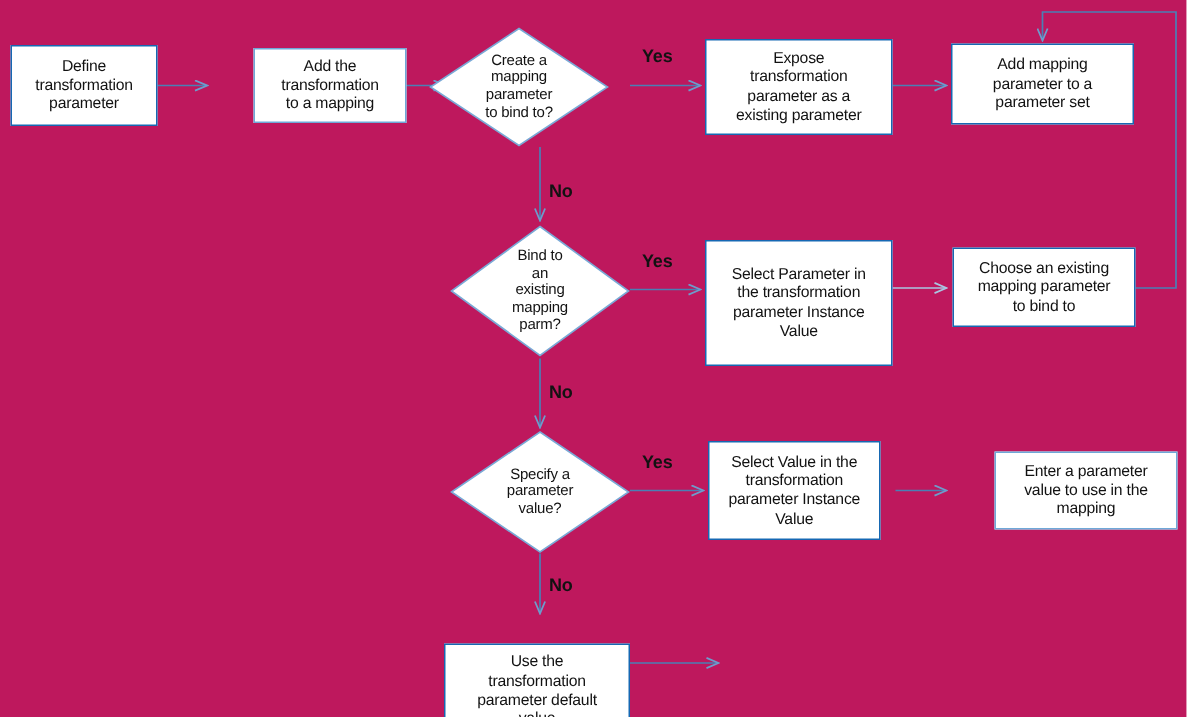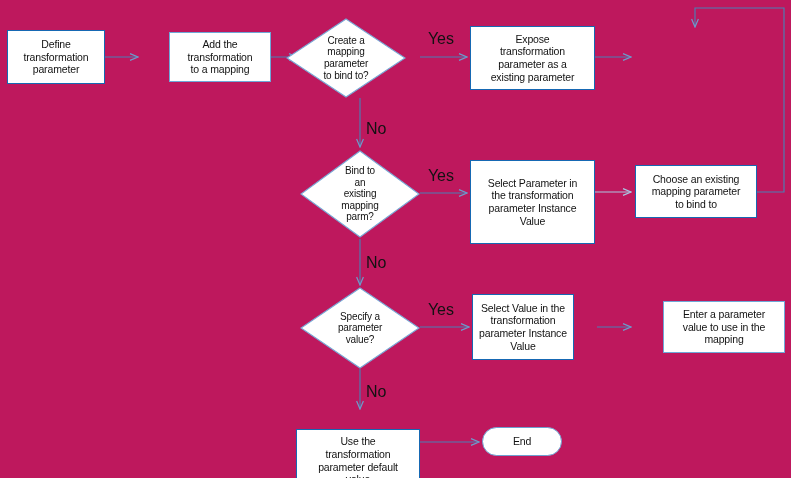--- a/index.html
+++ b/index.html
@@ -67,24 +67,25 @@
   .diamond-svg {
     position: absolute;
     left: 0;
     top: 0;
     width: 100%;
     height: 100%;
     z-index: 1;
   }
   .edge-label {
     position: absolute;
-    font-size: 16px;
+    font-size: 12px;
     color: #121212;
     letter-spacing: -0.1px;
     white-space: nowrap;
+    font-weight: bold;
   }
 </style>
 </head>
 <body>
 
 <div id="canvas">
 
   <svg id="wires" viewBox="0 0 791 478" xmlns="http://www.w3.org/2000/svg">
     <defs>
       <marker id="ah" markerWidth="10" markerHeight="8" refX="9" refY="4" orient="auto" markerUnits="userSpaceOnUse">
@@ -138,20 +139,25 @@
 to bind to?</span>
   </div>
 
   <div class="node process" style="left:470px; top:26px; width:125px; height:64px;">
     <span class="label">Expose
 transformation
 parameter as a
 existing parameter</span>
   </div>
 
+  <div class="node process" style="left:634px; top:29px; width:122px; height:54px;">
+    <span class="label">Add mapping
+parameter to a
+parameter set</span>
+  </div>
 
   <div class="node decision" style="left:300px; top:150px; width:120px; height:88px;">
     <svg class="diamond-svg" viewBox="0 0 120 88" preserveAspectRatio="none">
       <polygon points="60,1 119,44 60,87 1,44" fill="#ffffff" stroke="#7aa9d6" stroke-width="1.1"></polygon>
     </svg>
     <span class="label">Bind to
 an
 existing
 mapping
 parm?</span>
@@ -172,43 +178,40 @@
 
   <div class="node decision" style="left:300px; top:287px; width:120px; height:82px;">
     <svg class="diamond-svg" viewBox="0 0 120 82" preserveAspectRatio="none">
       <polygon points="60,1 119,41 60,81 1,41" fill="#ffffff" stroke="#7aa9d6" stroke-width="1.1"></polygon>
     </svg>
     <span class="label">Specify a
 parameter
 value?</span>
   </div>
 
-  <div class="node process" style="left:472px; top:294px; width:102px; height:66px;">
+  <div class="node process" style="left:472px; top:294px; width:115px; height:66px;">
     <span class="label">Select Value in the
 transformation
 parameter Instance
 Value</span>
   </div>
 
   <div class="node process pale" style="left:635px; top:301px; width:122px; height:52px;">
     <span class="label">Enter a parameter
 value to use in the
 mapping</span>
   </div>
 
   <div class="node process" style="left:296px; top:429px; width:124px; height:63px;">
     <span class="label">Use the
 transformation
 parameter default
 value</span>
   </div>
 
-  <div class="node terminator" style="left:482px; top:427px; width:80px; height:29px;">
-    <span class="label">End</span>
-  </div>
 
   <div class="edge-label" style="left:428px; top:30px;">Yes</div>
   <div class="edge-label" style="left:366px; top:120px;">No</div>
   <div class="edge-label" style="left:428px; top:167px;">Yes</div>
   <div class="edge-label" style="left:366px; top:254px;">No</div>
   <div class="edge-label" style="left:428px; top:301px;">Yes</div>
   <div class="edge-label" style="left:366px; top:383px;">No</div>
 
 </div>
 

